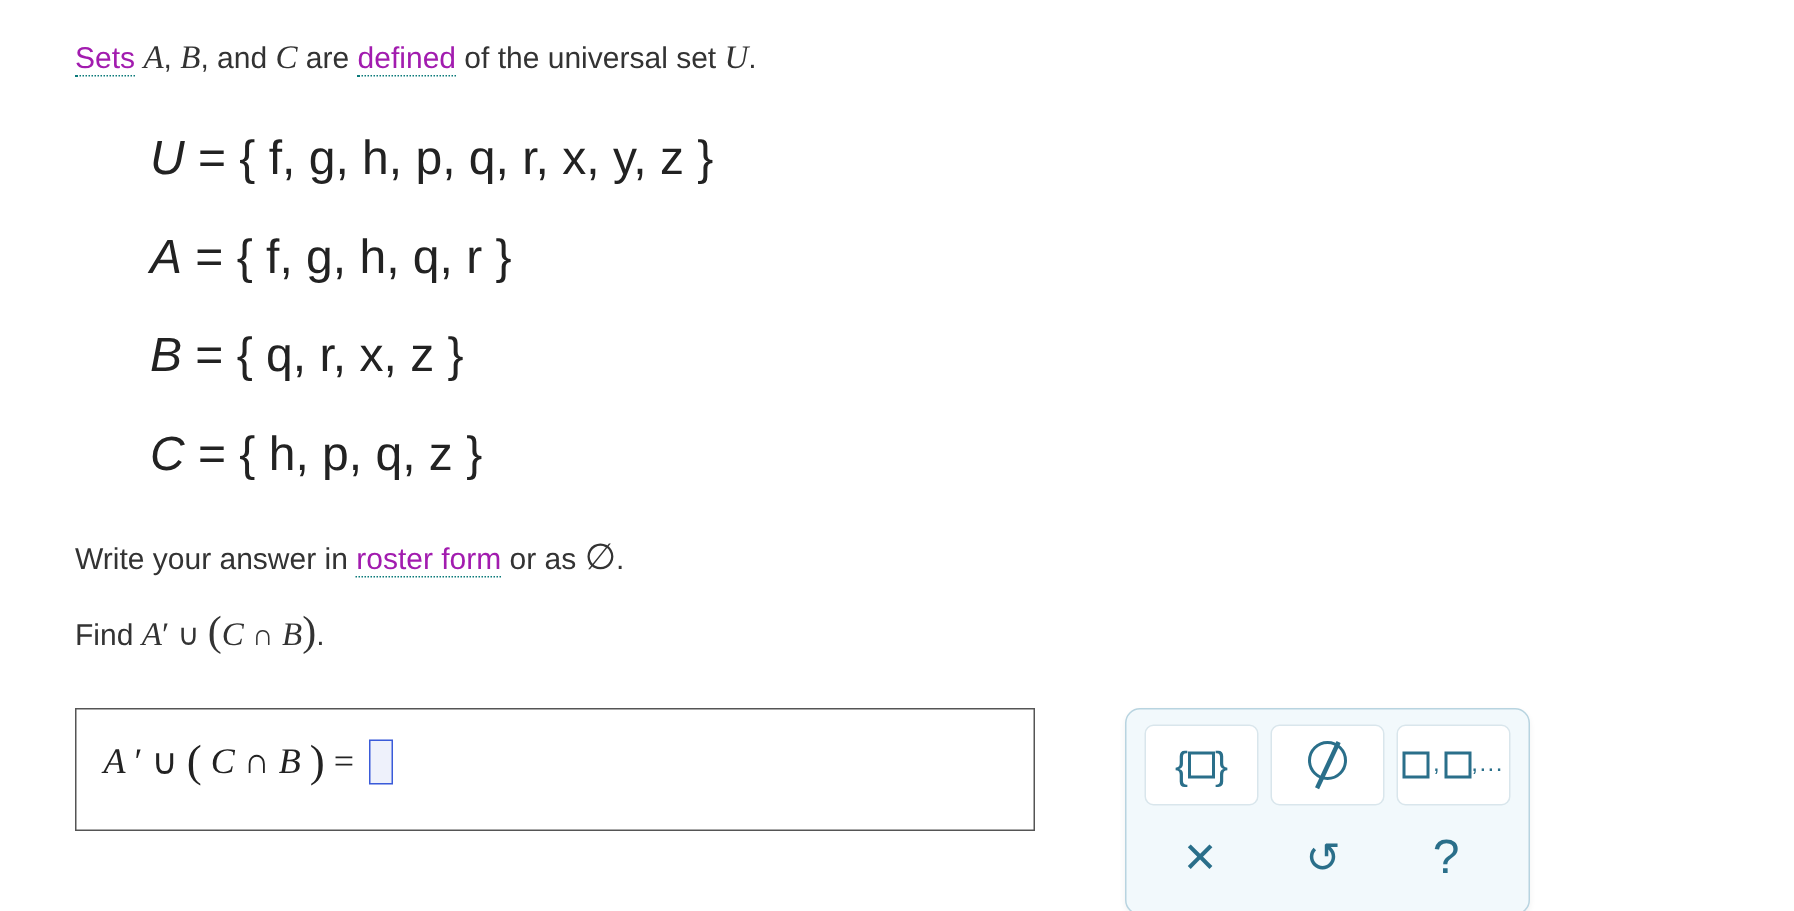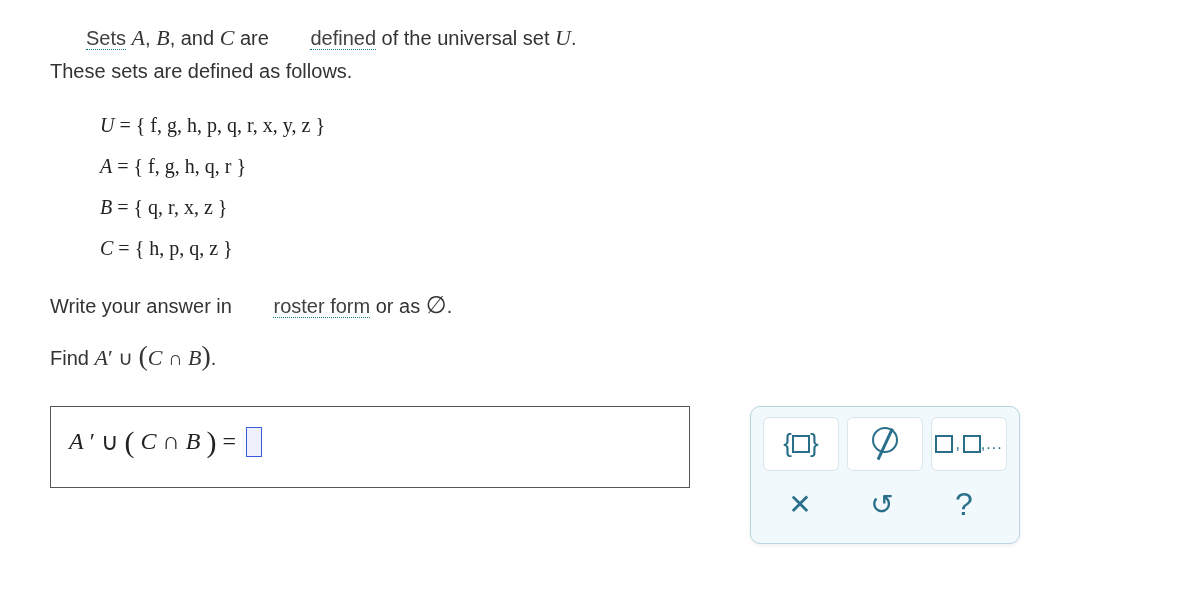--- a/index.html
+++ b/index.html
@@ -13,34 +13,33 @@
     padding: 20px 50px;
     width: 1096px;
     box-sizing: border-box;
   }
   .problem-text {
     font-size: 20px;
     line-height: 1.6;
     color: #333;
   }
   .link {
-    color: #404040;
+    color: #a21caf;
     border-bottom: 1px dotted #0b7a7a;
     cursor: pointer;
-    margin-left: 36px;
   }
   .serif-i {
     font-family: 'Times New Roman', Times, serif;
     font-style: italic;
     font-size: 22px;
   }
   .set-defs {
     padding: 18px 0 14px 50px;
-    font-family: Liberation Serif, serif;
-    font-size: 20px;
+    font-family: Liberation Sans, sans-serif;
+    font-size: 32px;
     line-height: 2.05;
     font-style: italic;
   }
   .set-defs .row { white-space: nowrap; }
   .up { font-style: normal; } 
   .question {
     font-size: 20px;
     line-height: 1.9;
     color: #333;
   }
@@ -129,21 +128,20 @@
   }
 </style>
 </head>
 <body>
 
 <div class="page">
 
   <div class="problem-text">
     <span class="link">Sets</span><span> </span><span class="serif-i">A</span><span>, </span><span class="serif-i">B</span><span>, and </span><span class="serif-i">C</span><span> are </span><span class="link">defined</span><span> of the universal set </span><span class="serif-i">U</span><span>.</span>
   </div>
-  <div class="problem-text">These sets are defined as follows.</div>
 
   <div class="set-defs">
     <div class="row">
       <span>U</span><span class="up"> = </span><span class="up">{ f, g, h, p, q, r, x, y, z }</span>
     </div>
     <div class="row">
       <span>A</span><span class="up"> = </span><span class="up">{ f, g, h, q, r }</span>
     </div>
     <div class="row">
       <span>B</span><span class="up"> = </span><span class="up">{ q, r, x, z }</span>

